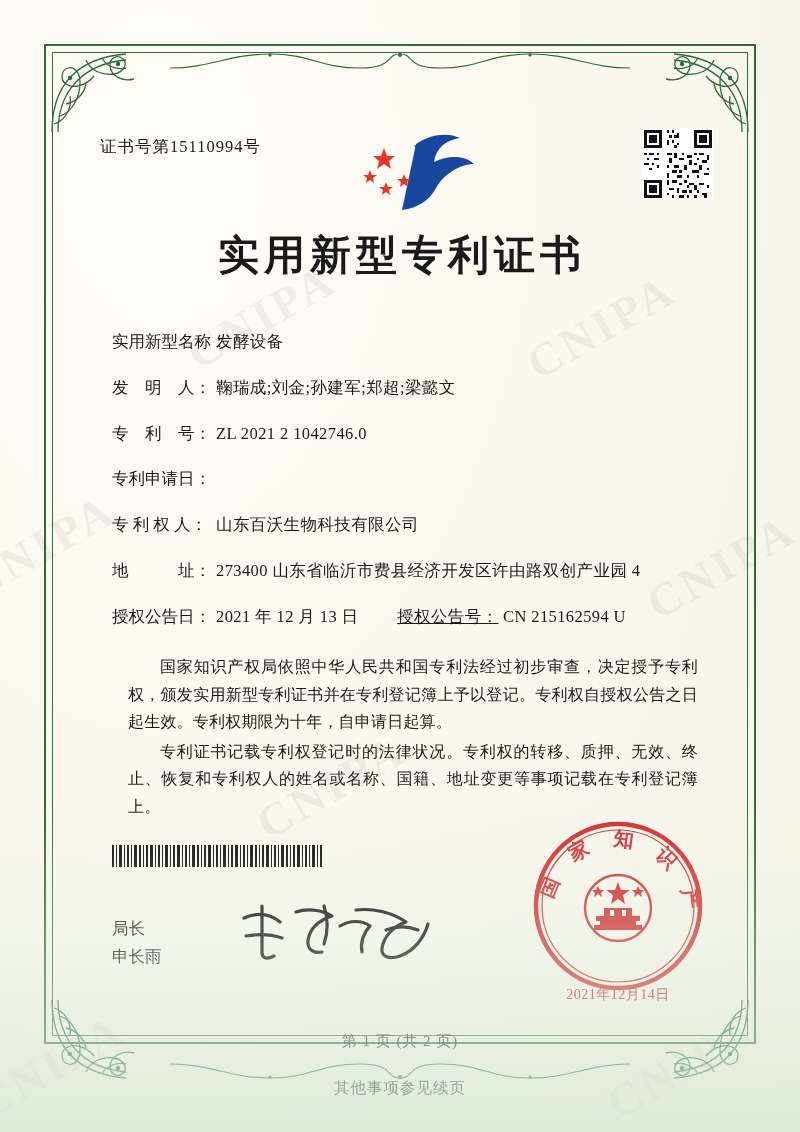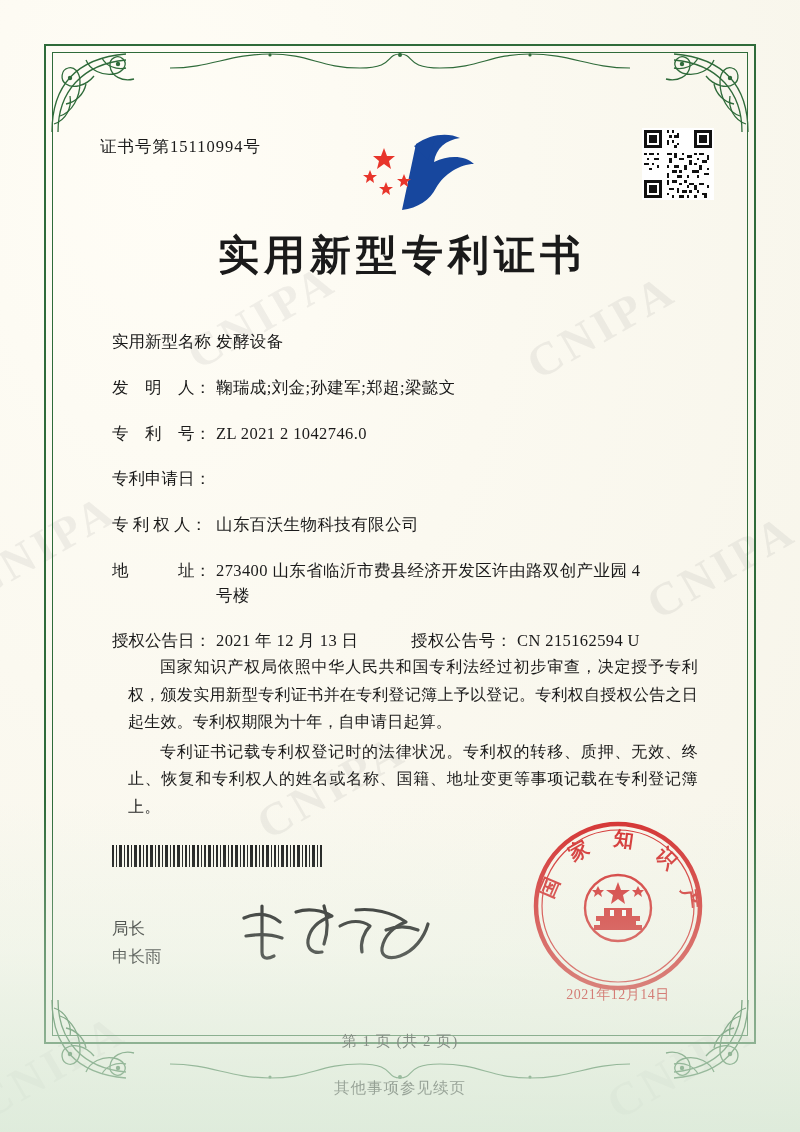--- a/index.html
+++ b/index.html
@@ -134,21 +134,22 @@
     white-space: nowrap;
   }
   .field .value {
     flex: 1;
     letter-spacing: .4px;
   }
   .field .value .second {
     display: block;
   }
   .field.inline-pair .value2-label {
-    margin-left: 48px;
+    margin-left: 34px;
+    text-decoration: underline;
   }
 
   
   .body-text {
     position: absolute;
     left: 112px; top: 655px;
     width: 586px;
     font-size: 16px;
     line-height: 1.72;
     text-align: justify;
@@ -422,21 +423,20 @@
 
     <div class="field">
       <div class="label">专 利 权 人：</div>
       <div class="value">山东百沃生物科技有限公司</div>
     </div>
 
     <div class="field">
       <div class="label">地　　　址：</div>
       <div class="value">
         <span>273400 山东省临沂市费县经济开发区许由路双创产业园 4</span>
-        <span class="second">号楼</span>
       </div>
     </div>
 
     <div class="field inline-pair">
       <div class="label">授权公告日：</div>
       <div class="value">
         <span>2021 年 12 月 13 日</span>
         <span class="value2-label">授权公告号：</span>
         <span>CN 215162594 U</span>
       </div>

